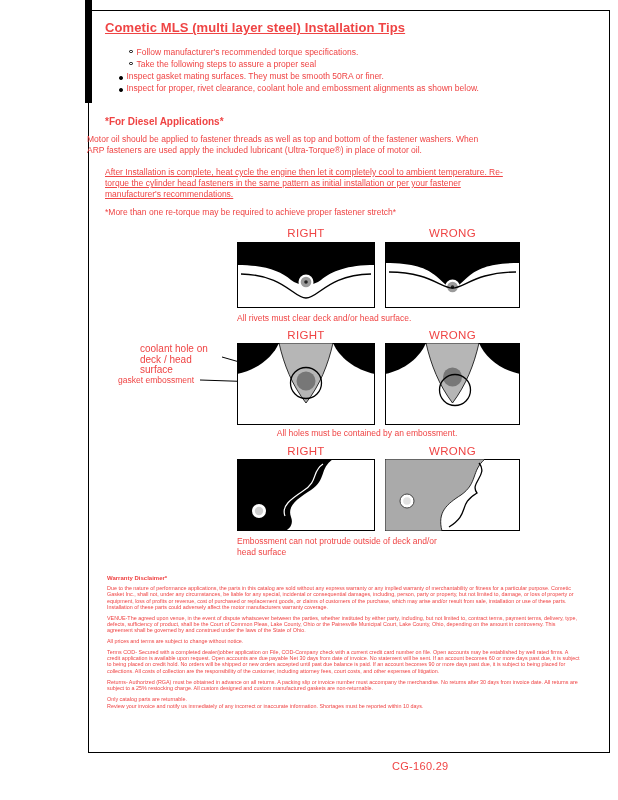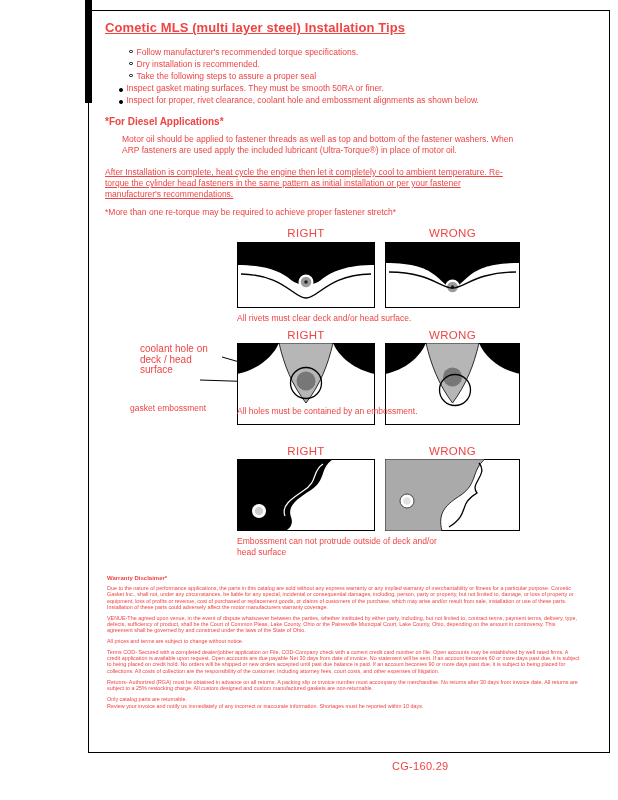--- a/index.html
+++ b/index.html
@@ -14,21 +14,21 @@
 
   .title { left:105px; top:20px; font-size:13px; font-weight:bold; text-decoration:underline; letter-spacing:0.1px; }
 
   .tips { left:105px; top:46px; font-size:8.5px; width:460px; }
   .tip { display:flex; align-items:flex-start; line-height:12px;margin-left:24px; }
   .marker { width:3.5px; height:3.5px; border:1px solid #000; border-radius:50%; margin:3.5px 4px 0 0; flex:none; }
   .subtip { margin-left:14px;align-items:center; }
   .subtip .marker { background:#000; border:1px solid #000; }
 
   .diesel-heading { left:105px; top:116px; font-size:10px; font-weight:bold; }
-  .para1 { left:122px; top:134px; width:408px; font-size:8.5px; line-height:11px; }
+  .para1 { left:87px; top:134px; width:408px; font-size:8.5px; line-height:11px; }
   .para2 { left:105px; top:167px; width:400px; font-size:8.5px; line-height:11px;text-decoration:underline; }
   .note  { left:105px; top:207px; font-size:8.5px; }
 
   .col-label { font-size:11.5px; text-align:center; letter-spacing:0.3px; }
   .lab-r1a { left:237px; top:227px; width:138px; }
   .lab-r1b { left:385px; top:227px; width:135px; }
   .lab-r2a { left:237px; top:329px; width:138px; }
   .lab-r2b { left:385px; top:329px; width:135px; }
   .lab-r3a { left:237px; top:445px; width:138px; }
   .lab-r3b { left:385px; top:445px; width:135px; }
@@ -36,25 +36,25 @@
   .fig svg { display:block; }
   .fig-r1a { left:237px; top:242px; }
   .fig-r1b { left:385px; top:242px; }
   .fig-r2a { left:237px; top:343px; }
   .fig-r2b { left:385px; top:343px; }
   .fig-r3a { left:237px; top:459px; }
   .fig-r3b { left:385px; top:459px; }
 
   .caption { font-size:8.5px; line-height:10.5px; }
   .cap-r1 { left:237px; top:313px; width:260px; }
-  .cap-r2 { left:237px; top:406px; width:260px; }
+  .cap-r2 { left:237px; top:428px; width:260px;text-align:center; }
   .cap-r3 { left:237px; top:536px; width:215px; }
 
   .coolant-label { left:140px; top:344px; width:82px; font-size:10px; line-height:10.5px; }
-  .emboss-label  { left:130px; top:375px; width:110px; font-size:8.5px;margin-top:28px; }
+  .emboss-label  { left:118px; top:375px; width:110px; font-size:8.5px; }
   .leader { left:192px; top:351px; }
 
   .warranty { left:107px; top:575px; width:474px; }
   .warranty h2 { font-size:6px; font-weight:bold; margin-bottom:4px; }
   .warranty p { font-size:5.4px; line-height:6.3px; margin-bottom:4.5px; text-align:left; }
   .warranty p.tight { margin-bottom:1.5px; }
 
   .footer-code { left:392px; top:760px; font-size:11px; letter-spacing:0.3px; }
 </style>
 </head>
@@ -64,24 +64,20 @@
 
   <div class="abs frame"></div>
   <div class="abs corner-bar"></div>
 
   <h1 class="abs title">Cometic MLS (multi layer steel) Installation Tips</h1>
 
   <div class="abs tips">
     <div class="tip">
       <span class="marker"></span>
       <span>Follow manufacturer's recommended torque specifications.</span>
-    </div>
-    <div class="tip">
-      <span class="marker"></span>
-      <span>Dry installation is recommended.</span>
     </div>
     <div class="tip">
       <span class="marker"></span>
       <span>Take the following steps to assure a proper seal</span>
     </div>
     <div class="tip subtip">
       <span class="marker"></span>
       <span>Inspect gasket mating surfaces.  They must be smooth 50RA or finer.</span>
     </div>
     <div class="tip subtip">

